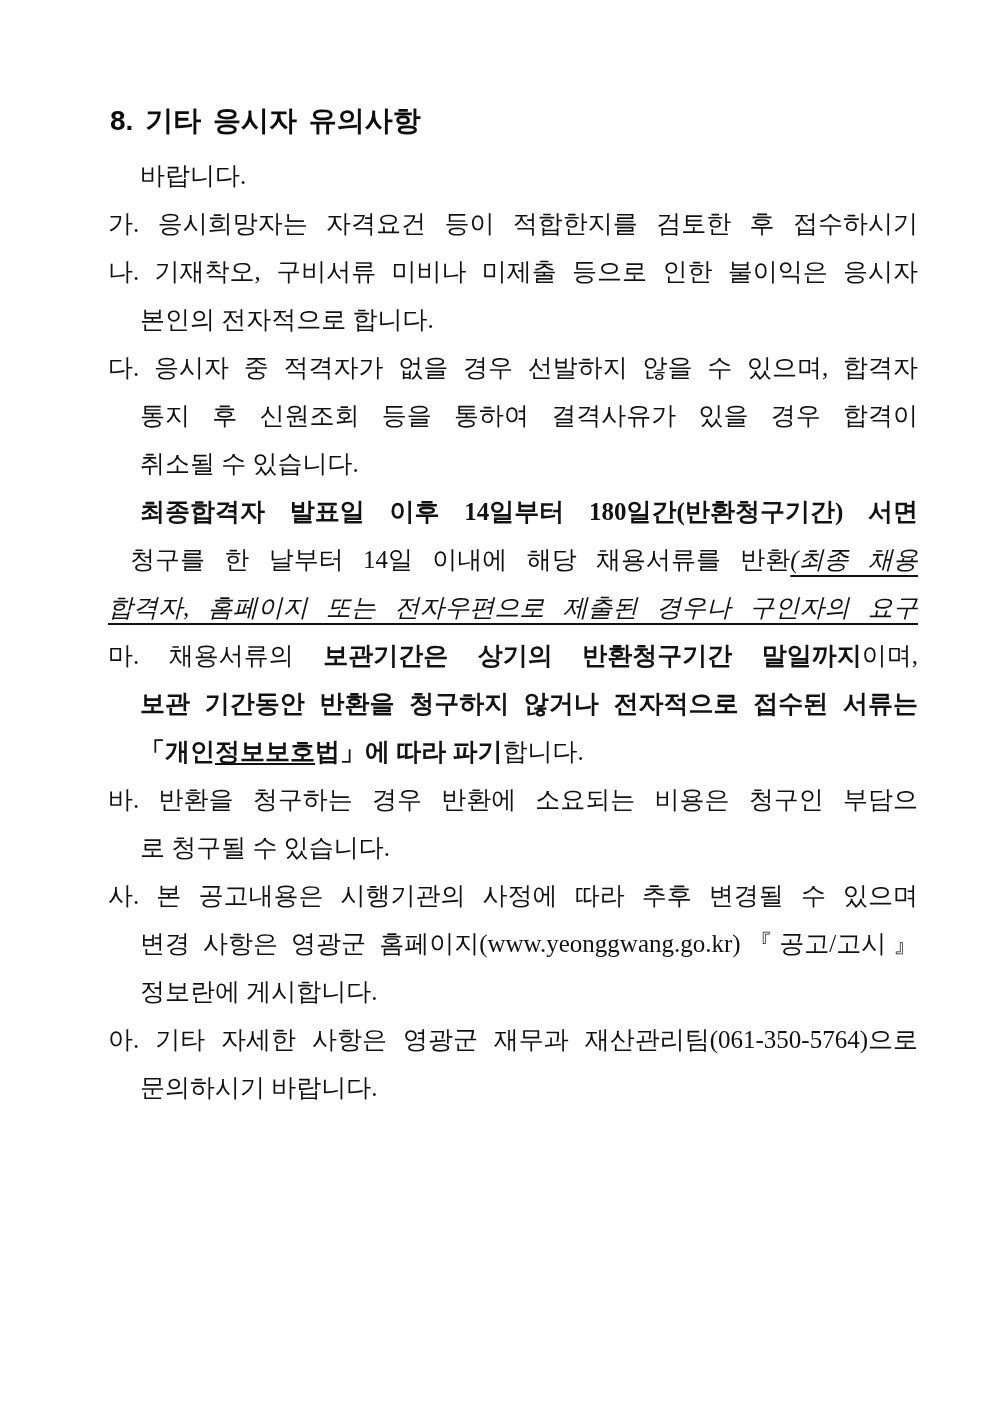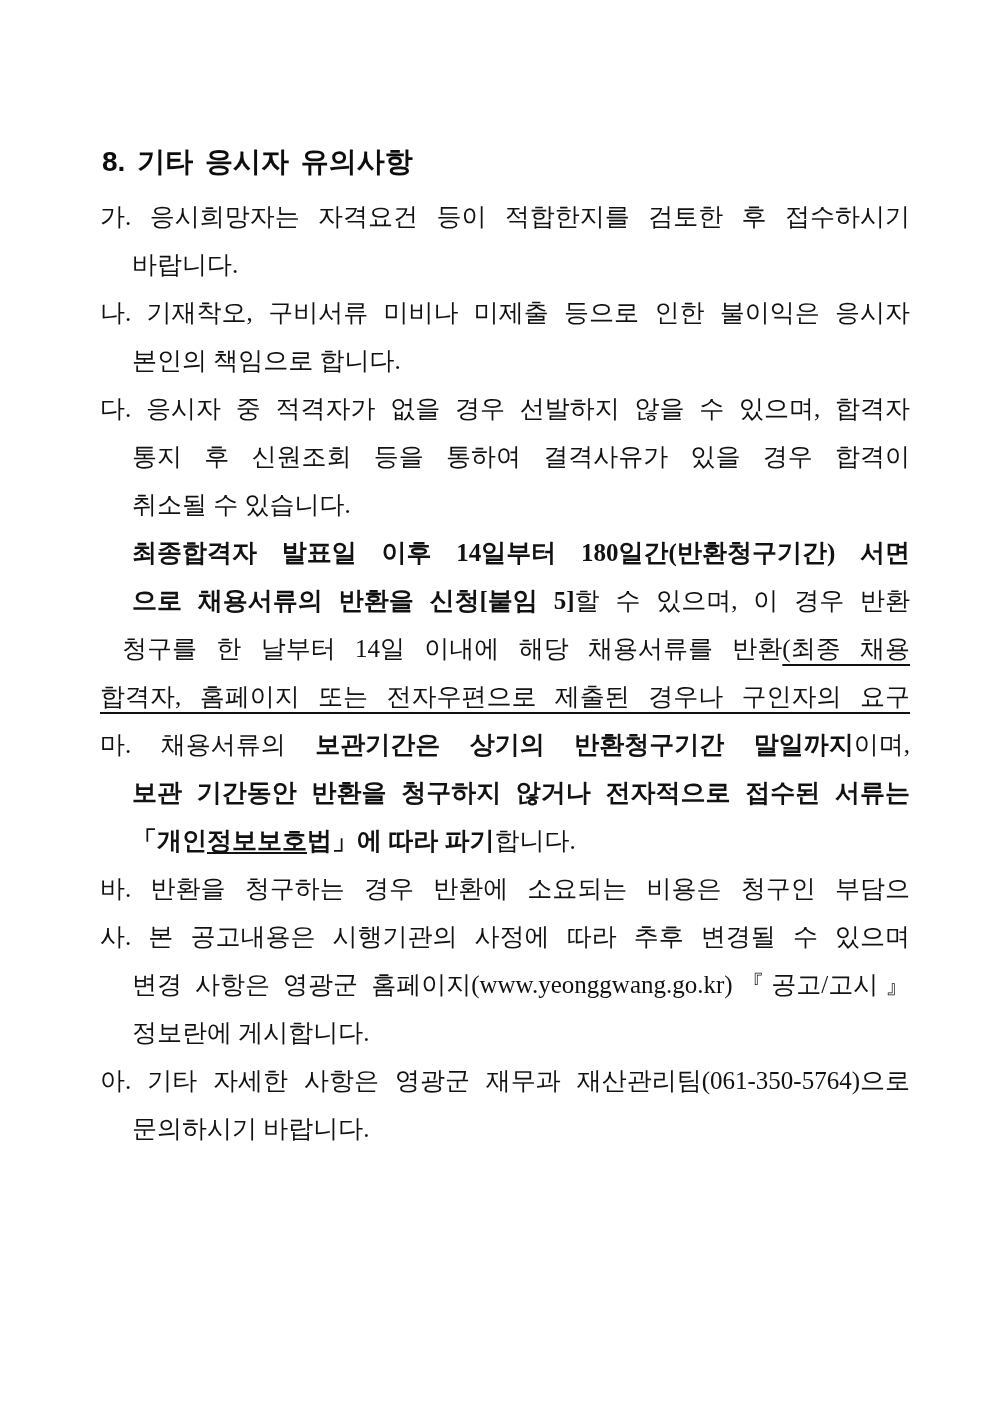--- a/index.html
+++ b/index.html
@@ -8,24 +8,23 @@
     width: 992px;
     height: 1403px;
     margin: 0 auto;
     background: #ffffff;
     color: #121212;
     font-family: "Liberation Serif", serif;
     overflow: hidden;
   }
   .content {
     position: absolute;
-    left: 100px;
+    left: 108px;
     top: 102px;
     width: 810px;
-    margin-top: 41px;
   }
   .title {
     font-family: "Liberation Sans", sans-serif;
     font-weight: 800;
     font-size: 28px;
     line-height: 38px;
     margin: 0 0 12px 2px;
     color: #0d0d0d;
     word-spacing: 4px;
   }
@@ -40,50 +39,51 @@
   .line.hang { padding-left: 32px; }
   .line.mid  { padding-left: 22px; }
   .line.out  { padding-left: 0; }
   .marker { white-space: nowrap; }
   .b { font-weight: bold; }
   .u {
     text-decoration: underline;
     text-decoration-thickness: 2px;
     text-underline-offset: 7px;
     text-decoration-skip-ink: none;
+    font-style: italic;
   }
   .ut {
     text-decoration: underline;
     text-decoration-thickness: 1.5px;
     text-underline-offset: 3px;
     text-decoration-skip-ink: none;
   }
 </style>
 </head>
 <body>
 
 <div class="doc">
   <div class="content">
     <h1 class="title">8. 기타 응시자 유의사항</h1>
     <div>
+        <div class="line end hang"><span>바랍니다.</span></div>
         <div class="line"><span class="marker">가.</span> <span>응시희망자는 자격요건 등이 적합한지를 검토한 후 접수하시기</span></div>
-        <div class="line end hang"><span>바랍니다.</span></div>
         <div class="line"><span class="marker">나.</span> <span>기재착오, 구비서류 미비나 미제출 등으로 인한 불이익은 응시자</span></div>
-        <div class="line end hang"><span>본인의 책임으로 합니다.</span></div>
+        <div class="line end hang"><span>본인의 전자적으로 합니다.</span></div>
         <div class="line"><span class="marker">다.</span> <span>응시자 중 적격자가 없을 경우 선발하지 않을 수 있으며, 합격자</span></div>
         <div class="line hang"><span>통지 후 신원조회 등을 통하여 결격사유가 있을 경우 합격이</span></div>
         <div class="line end hang"><span>취소될 수 있습니다.</span></div>
         <div class="line hang"><span class="b">최종합격자 발표일 이후 14일부터 180일간(반환청구기간) 서면</span></div>
-        <div class="line hang"><span class="b">으로 채용서류의 반환을 신청[붙임 5]</span><span>할 수 있으며, 이 경우 반환</span></div>
         <div class="line mid"><span>청구를 한 날부터 14일 이내에 해당 채용서류를 반환</span><span class="u">(최종 채용</span></div>
         <div class="line out"><span class="u">합격자, 홈페이지 또는 전자우편으로 제출된 경우나 구인자의 요구</span></div>
         <div class="line"><span class="marker">마.</span> <span>채용서류의 </span><span class="b">보관기간은 상기의 반환청구기간 말일까지</span><span>이며,</span></div>
         <div class="line hang"><span class="b">보관 기간동안 반환을 청구하지 않거나 전자적으로 접수된 서류는</span></div>
         <div class="line end hang"><span class="b">「개인</span><span class="b ut">정보보호</span><span class="b">법」에 따라 파기</span><span>합니다.</span></div>
         <div class="line"><span class="marker">바.</span> <span>반환을 청구하는 경우 반환에 소요되는 비용은 청구인 부담으</span></div>
+        <div class="line end hang"><span>로 청구될 수 있습니다.</span></div>
         <div class="line"><span class="marker">사.</span> <span>본 공고내용은 시행기관의 사정에 따라 추후 변경될 수 있으며</span></div>
         <div class="line hang"><span>변경 사항은 영광군 홈페이지(www.yeonggwang.go.kr)『공고/고시』</span></div>
         <div class="line end hang"><span>정보란에 게시합니다.</span></div>
         <div class="line"><span class="marker">아.</span> <span>기타 자세한 사항은 영광군 재무과 재산관리팀(061-350-5764)으로</span></div>
         <div class="line end hang"><span>문의하시기 바랍니다.</span></div>
       </div>
   </div>
 </div>
 
 </body></html>

